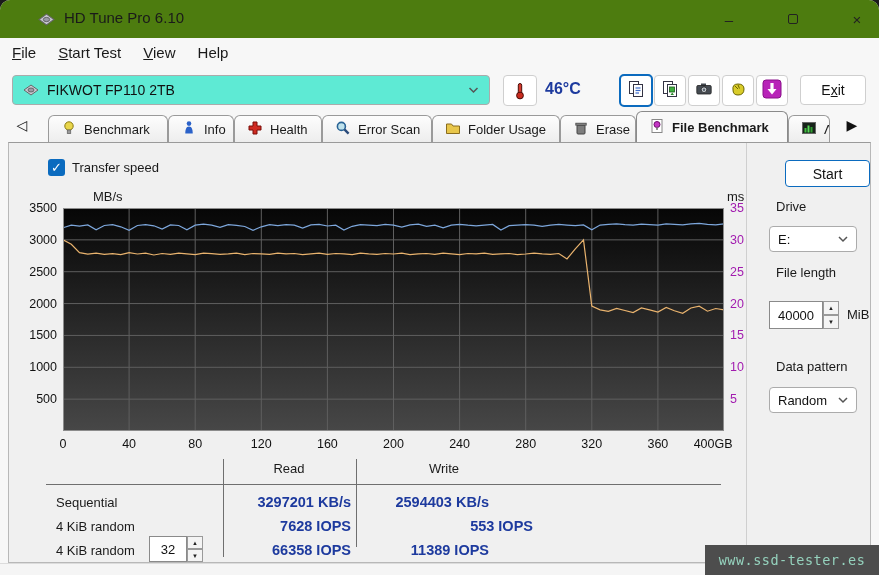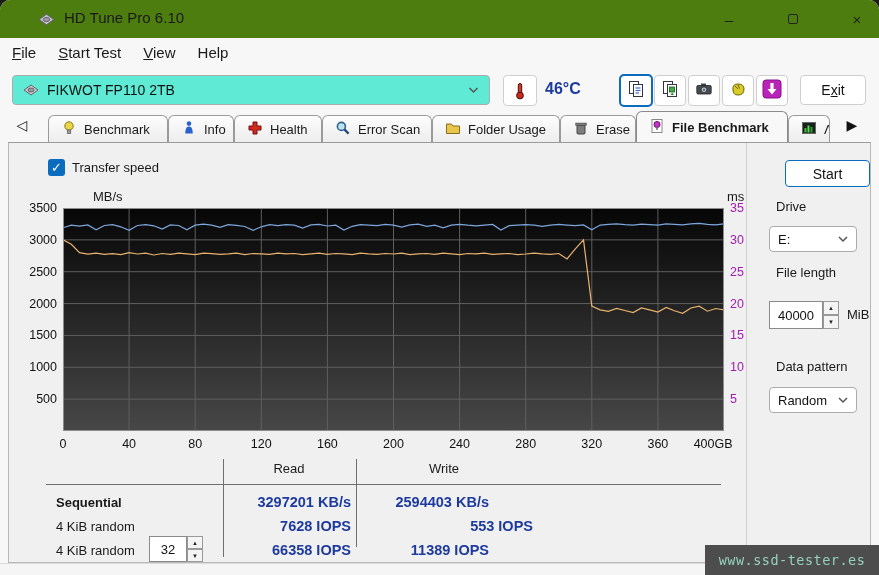--- a/index.html
+++ b/index.html
@@ -304,21 +304,21 @@
         <div class="tick-x" style="left: 648.9px;">360</div>
         <div class="tick-x" style="left: 715px; transform: translateX(-78%);">400GB</div>
       </div>
 
     <div class="vline" style="left:214px; top:316px; height:98px;"></div>
     <div class="vline" style="left:347px; top:316px; height:88px;"></div>
     <div class="hline" style="left:37px; top:341px; width:675px;"></div>
     <span class="col-header" style="left:280px;">Read</span>
     <span class="col-header" style="left:409px;margin-left:26px;">Write</span>
 
-    <span class="row-label" style="top:352px;font-weight:bold;">Sequential</span>
+    <span class="row-label" style="top:352px;">Sequential</span>
     <span class="val" style="left:342px; top:351px;">3297201 KB/s</span>
     <span class="val" style="left:480px; top:351px;">2594403 KB/s</span>
 
     <span class="row-label" style="top:376px;">4 KiB random</span>
     <span class="val" style="left:342px; top:375px;">7628 IOPS</span>
     <span class="val" style="left:480px; top:375px;margin-left:44px;">553 IOPS</span>
 
     <span class="row-label" style="top:400px;">4 KiB random</span>
     <div class="spin-box" style="left:140px; top:393px; width:38px; height:26px;">32</div>
     <div class="spin-arrows" style="left:178px; top:393px; height:26px;">

